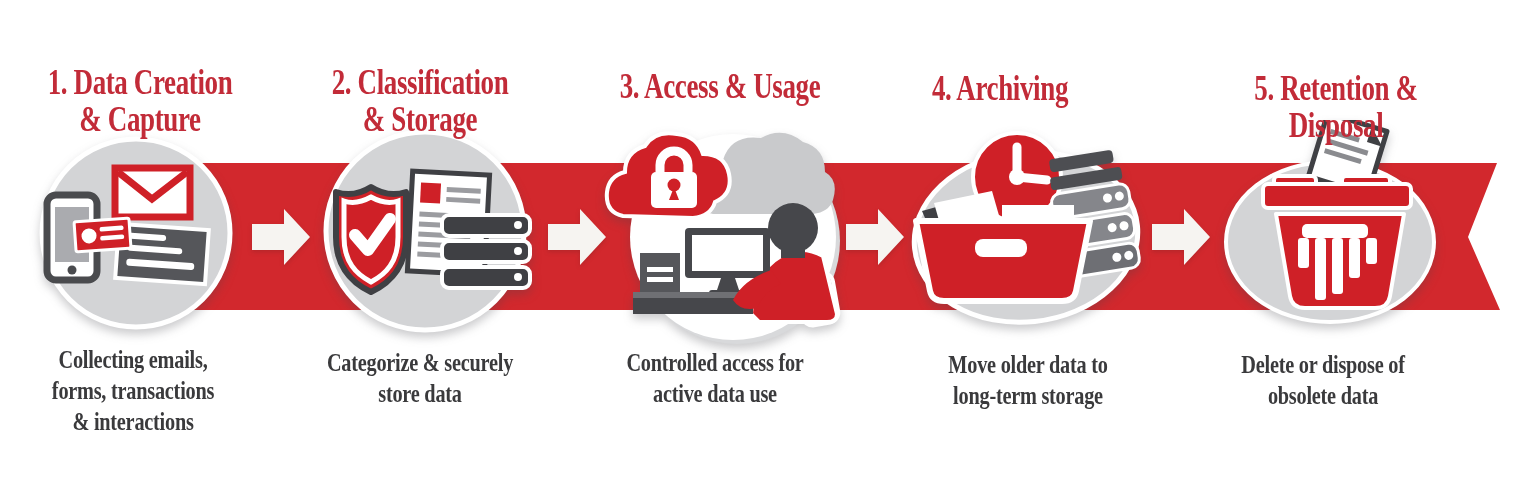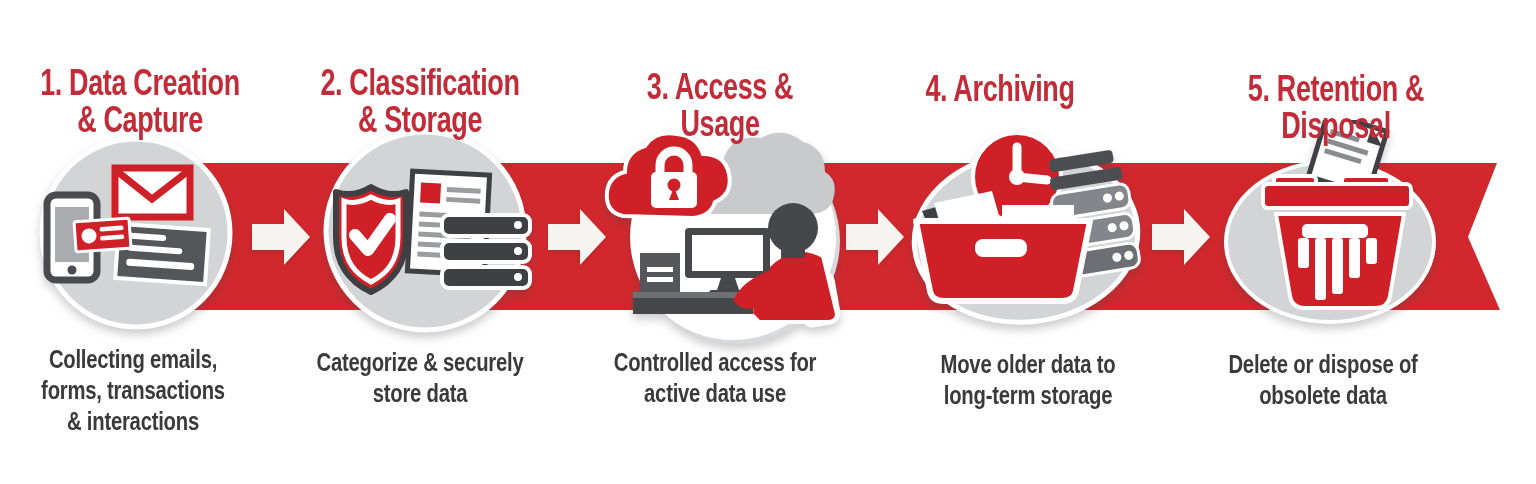--- a/index.html
+++ b/index.html
@@ -1,18 +1,18 @@
 <!DOCTYPE html>
 <html><head>
 <meta charset="utf-8">
 <style>
   html,body{margin:0;padding:0;background:#ffffff;}
   .canvas{
     position:relative;width:1536px;height:484px;background:#ffffff;overflow:hidden;
-    font-family:Liberation Sans, sans-serif;
+    font-family:Liberation Serif, serif;
   }
   .layer{position:absolute;left:0;top:0;}
   .band-svg{z-index:1;}
   .arrow-svg{position:absolute;z-index:2;width:58px;height:56px;top:209px;filter:drop-shadow(0 2px 2px rgba(100,30,30,.25));}
   .a1{left:252px;} .a2{left:548px;} .a3{left:846px;} .a4{left:1152px;}
   .icon{position:absolute;z-index:3;filter:drop-shadow(0 5px 5px rgba(70,70,75,.28));}
   .title{
     position:absolute;z-index:4;text-align:center;color:#c22b38;font-weight:bold;
     font-size:36px;line-height:37px;letter-spacing:-0.5px;
     transform:scaleX(0.75);transform-origin:center top;

